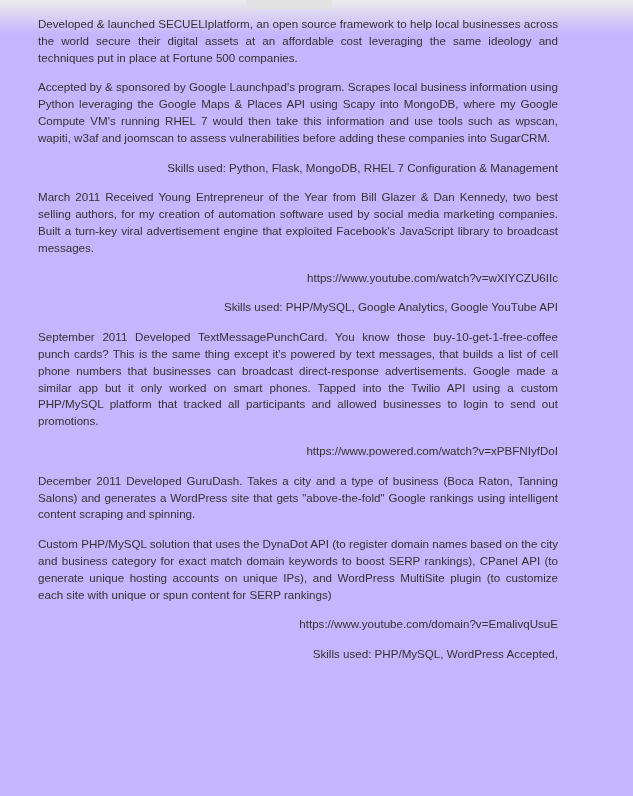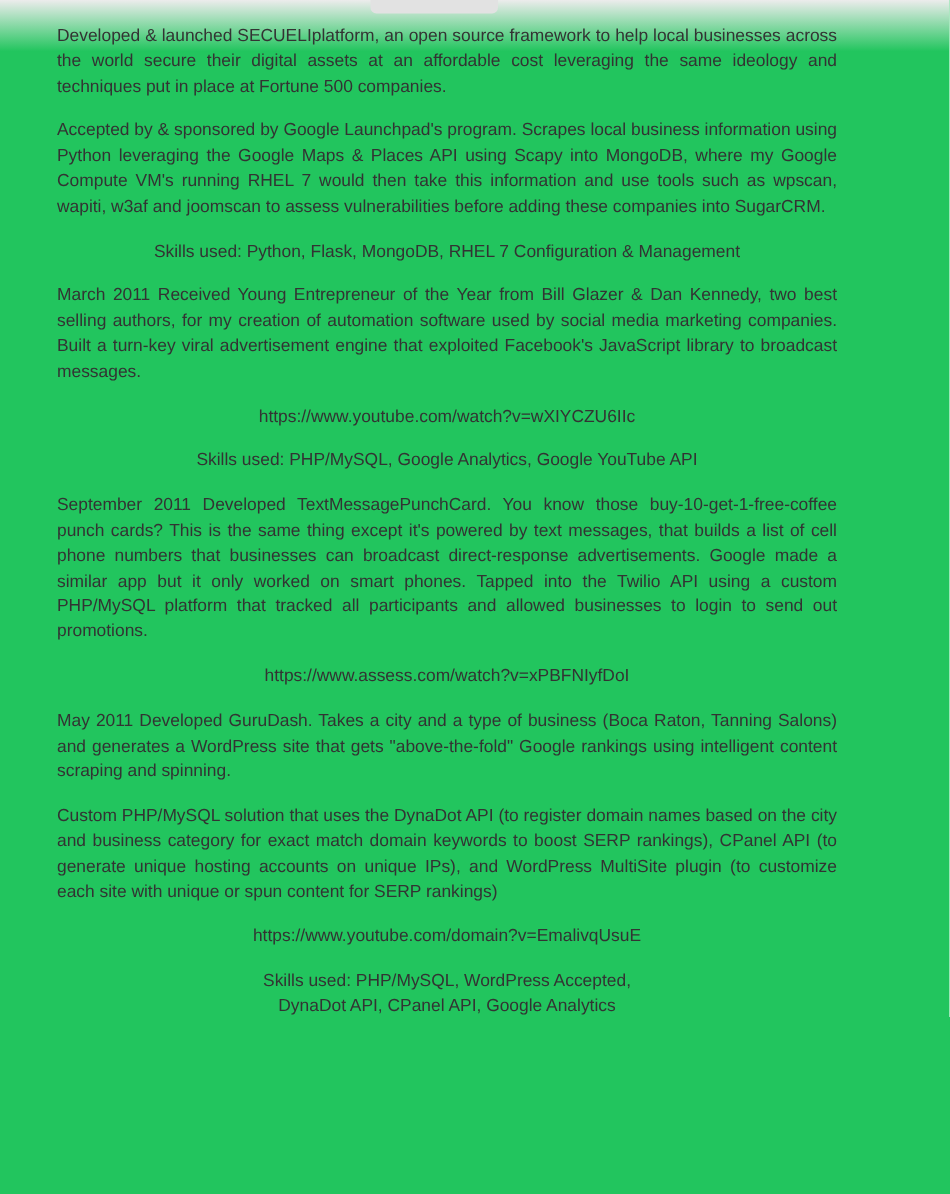--- a/index.html
+++ b/index.html
@@ -7,21 +7,21 @@
     padding: 0;
     width: 633px;
     height: 796px;
     background: #ffffff;
     overflow: hidden;
   }
   .page {
     position: relative;
     width: 633px;
     height: 796px;
-    background: #22c55e;
+    background: #c4b5fd;
     font-family: "Liberation Sans", sans-serif;
   }
   .top-fade {
     position: absolute;
     top: 0; left: 0; right: 0;
     height: 38px;
     background: linear-gradient(to bottom, #ececec 0%, rgba(255,255,255,0) 90%);
     pointer-events: none;
   }
   .top-tab {
@@ -37,21 +37,21 @@
     position: absolute;
     top: 16px;
     left: 38px;
     width: 520px;
     font-size: 11.6px;
     line-height: 16.8px;
     color: #333333;
   }
   .block { margin: 0 0 13px 0; }
   .para { text-align: justify; }
-  .line { text-align: center; }
+  .line { text-align: right; }
 </style>
 </head>
 <body>
 
 <div class="page">
   <div class="top-fade"></div>
   <div class="top-tab"></div>
 
   <div class="content">
 
@@ -64,29 +64,28 @@
     </div>
 
     <div class="block para">March 2011 Received Young Entrepreneur of the Year from Bill Glazer &amp; Dan Kennedy, two best selling authors, for my creation of automation software used by social media marketing companies. Built a turn-key viral advertisement engine that exploited Facebook's JavaScript library to broadcast messages.</div>
 
     <div class="block line">https://www.youtube.com/watch?v=wXIYCZU6IIc</div>
 
     <div class="block line">Skills used: PHP/MySQL, Google Analytics, Google YouTube API</div>
 
     <div class="block para">September 2011 Developed TextMessagePunchCard. You know those buy-10-get-1-free-coffee punch cards? This is the same thing except it's powered by text messages, that builds a list of cell phone numbers that businesses can broadcast direct-response advertisements. Google made a similar app but it only worked on smart phones. Tapped into the Twilio API using a custom PHP/MySQL platform that tracked all participants and allowed businesses to login to send out promotions.</div>
 
-    <div class="block line">https://www.assess.com/watch?v=xPBFNIyfDoI</div>
+    <div class="block line">https://www.powered.com/watch?v=xPBFNIyfDoI</div>
 
 
-    <div class="block para">May 2011 Developed GuruDash. Takes a city and a type of business (Boca Raton, Tanning Salons) and generates a WordPress site that gets "above-the-fold" Google rankings using intelligent content scraping and spinning.</div>
+    <div class="block para">December 2011 Developed GuruDash. Takes a city and a type of business (Boca Raton, Tanning Salons) and generates a WordPress site that gets "above-the-fold" Google rankings using intelligent content scraping and spinning.</div>
 
     <div class="block para">Custom PHP/MySQL solution that uses the DynaDot API (to register domain names based on the city and business category for exact match domain keywords to boost SERP rankings), CPanel API (to generate unique hosting accounts on unique IPs), and WordPress MultiSite plugin (to customize each site with unique or spun content for SERP rankings)</div>
 
     <div class="block line">https://www.youtube.com/domain?v=EmalivqUsuE</div>
 
     <div class="block">
       <div class="line">Skills used: PHP/MySQL, WordPress Accepted,</div>
-      <div class="line">DynaDot API, CPanel API, Google Analytics</div>
     </div>
 
 
   </div>
 </div>
 
 </body></html>

